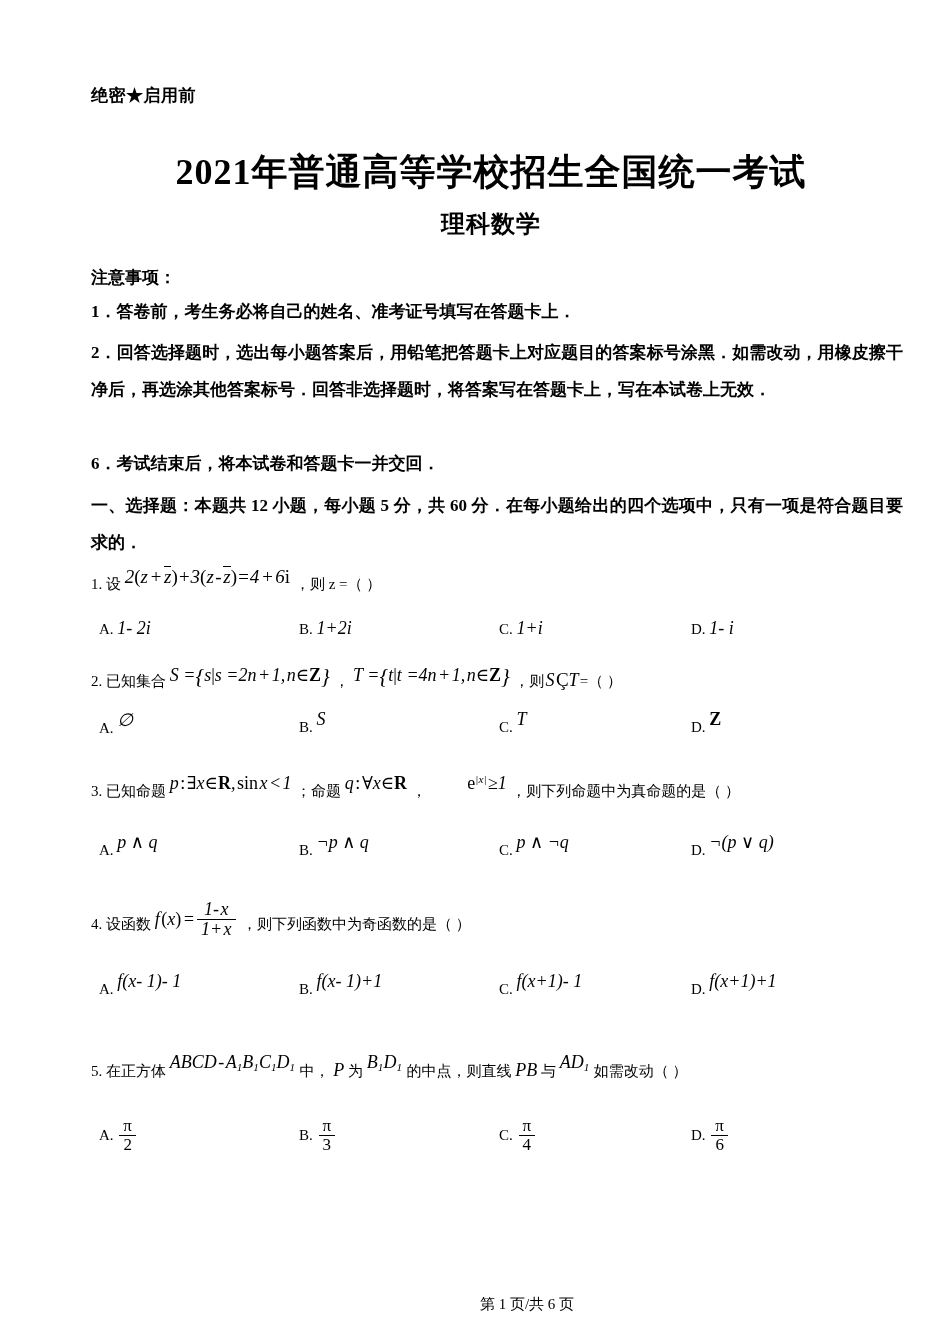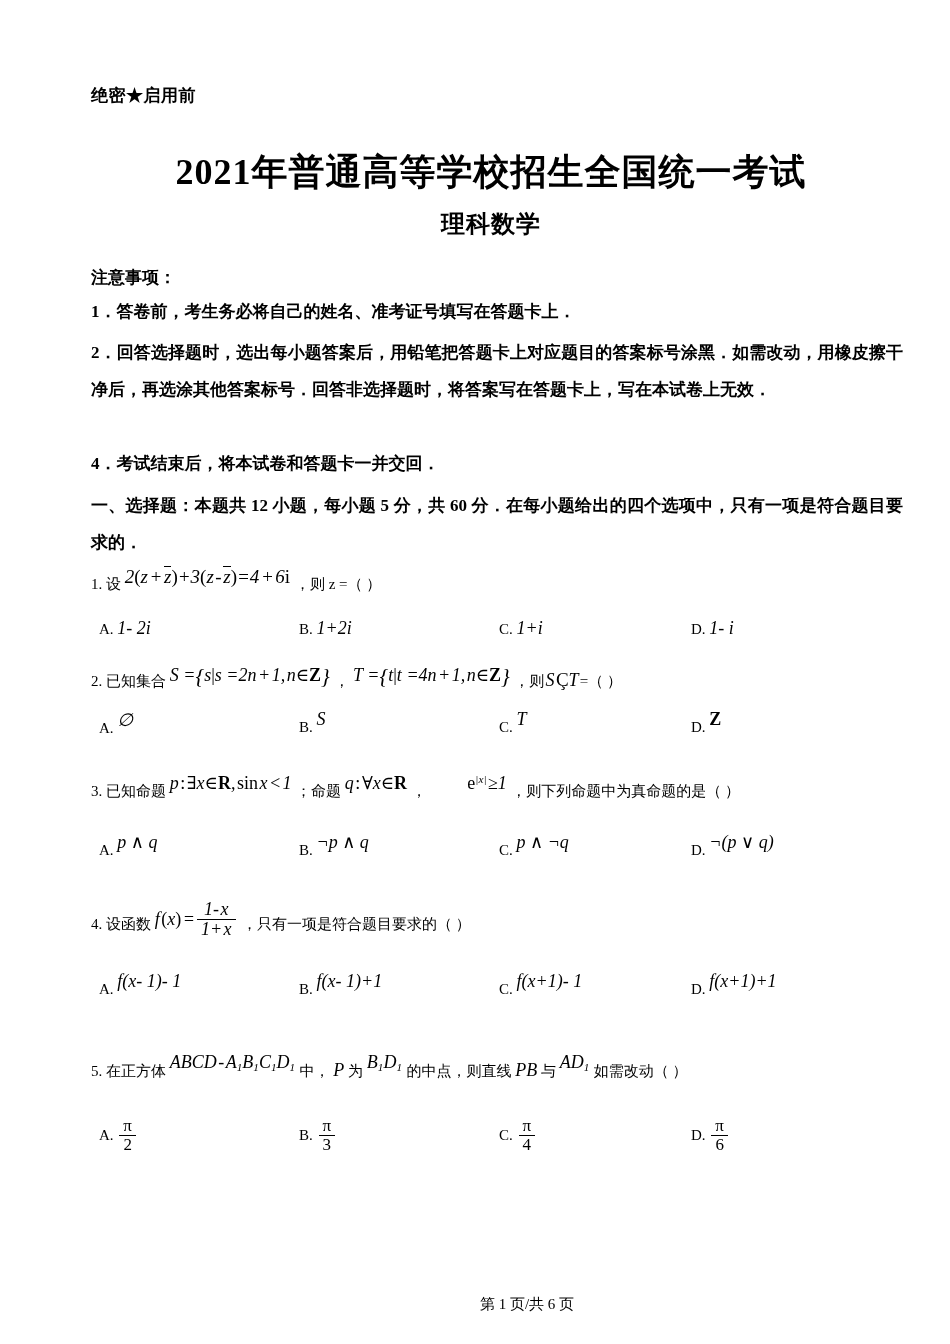--- a/index.html
+++ b/index.html
@@ -61,21 +61,21 @@
 <div class="page">
 
   <div class="secret">绝密★启用前</div>
 
   <div class="title-main">2021年普通高等学校招生全国统一考试</div>
   <div class="title-sub">理科数学</div>
 
   <div class="notice-head">注意事项：</div>
   <div class="notice-p n1">1．答卷前，考生务必将自己的姓名、准考证号填写在答题卡上．</div>
   <div class="notice-p n2">2．回答选择题时，选出每小题答案后，用铅笔把答题卡上对应题目的答案标号涂黑．如需改动，用橡皮擦干净后，再选涂其他答案标号．回答非选择题时，将答案写在答题卡上，写在本试卷上无效．</div>
-  <div class="notice-p n3">4．考试结束后，将本试卷和答题卡一并交回．</div>
+  <div class="notice-p n3">6．考试结束后，将本试卷和答题卡一并交回．</div>
 
   <div class="sec-head">一、选择题：本题共 12 小题，每小题 5 分，共 60 分．在每小题给出的四个选项中，只有一项是符合题目要求的．</div>
 
   <div class="q" style="top:572px;">
     <span class="qnum">1.</span>
     <span class="qtext">设</span>
     <span class="m big" style="position:relative; top:-6px;">
       2<span class="mu">(</span><i>z</i> + <span class="ovl"><i>z</i></span><span class="mu">)</span>+3<span class="mu">(</span><i>z</i> - <span class="ovl"><i>z</i></span><span class="mu">)</span>=4 + 6<span class="mu">i</span>
     </span>
     <span class="qtext">，则 z =（    ）</span>
@@ -164,21 +164,21 @@
       <span class="m" style="position:relative; top:-7px;">¬(p ∨ q)</span>
     </span>
   </div>
 
   <div class="q" style="top:905px;">
     <span class="qnum">4.</span>
     <span class="qtext">设函数</span>
     <span class="m" style="position:relative; top:-4px;">
       <i>f</i> <span class="mu">(</span><i>x</i><span class="mu">)</span> =<span class="frac"><span class="num">1- <i>x</i></span><span class="den">1+ <i>x</i></span></span>
     </span>
-    <span class="qtext">，只有一项是符合题目要求的（   ）</span>
+    <span class="qtext">，则下列函数中为奇函数的是（   ）</span>
   </div>
   <div class="opts" style="top:978px;">
     <span class="opt" style="left:8px;">
       <span class="lbl">A.</span>
       <span class="m" style="position:relative; top:-7px;">f(x- 1)- 1</span>
     </span>
     <span class="opt" style="left:208px;">
       <span class="lbl">B.</span>
       <span class="m" style="position:relative; top:-7px;">f(x- 1)+1</span>
     </span>

